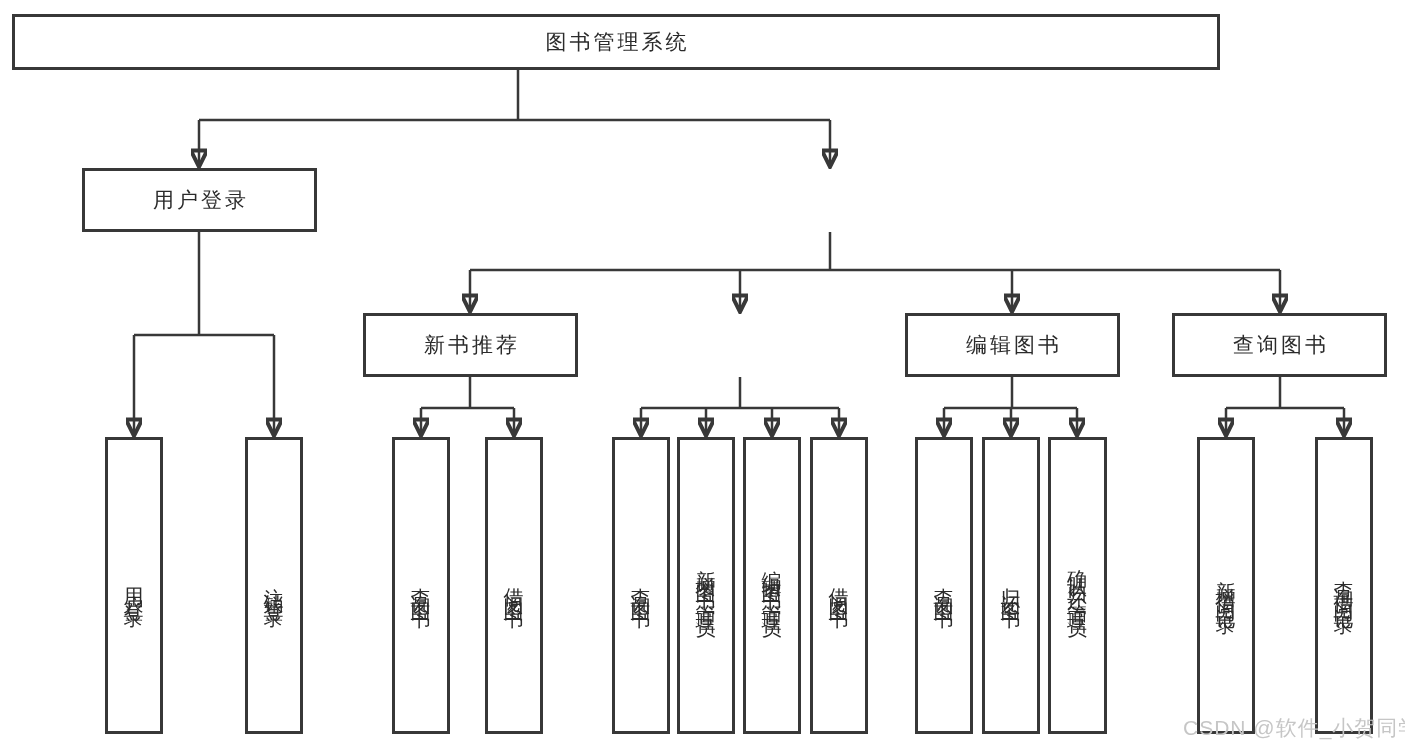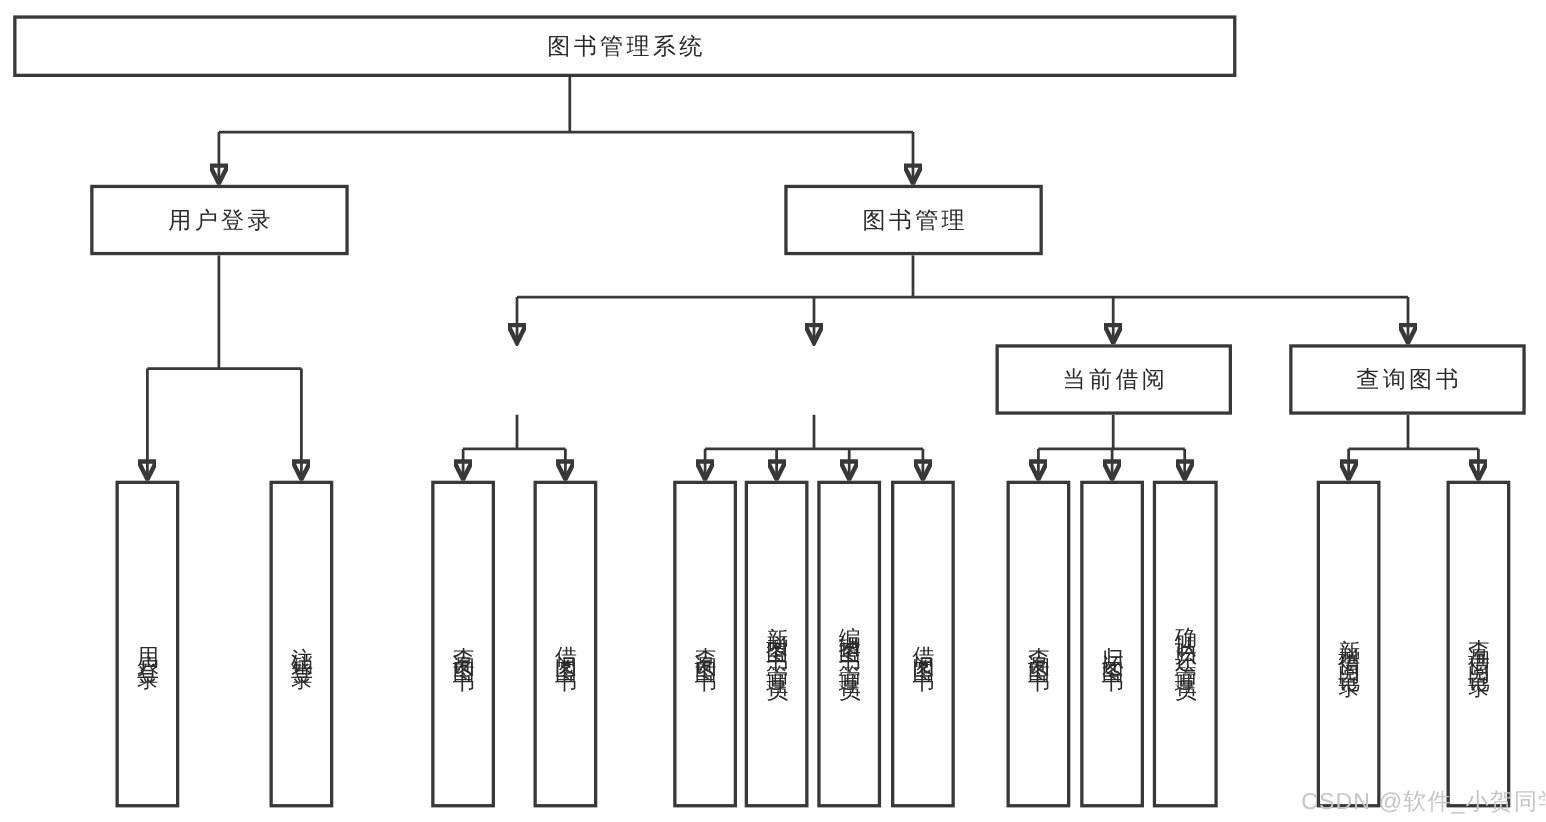--- a/index.html
+++ b/index.html
@@ -90,33 +90,33 @@
     <path d="M1012,377 V408 M944,408 H1077"></path>
     <path d="M944,408 V435" marker-end="url(#arrow)"></path>
     <path d="M1011,408 V435" marker-end="url(#arrow)"></path>
     <path d="M1077,408 V435" marker-end="url(#arrow)"></path>
 
     <path d="M1280,377 V408 M1226,408 H1344"></path>
     <path d="M1226,408 V435" marker-end="url(#arrow)"></path>
     <path d="M1344,408 V435" marker-end="url(#arrow)"></path>
   </svg>
 
-  <div class="node h" style="left:12px;top:14px;width:1112px;height:56px">
+  <div class="node h" style="left:12px;top:14px;width:1208px;height:56px">
     <span class="lbl">图书管理系统</span>
   </div>
 
   <div class="node h" style="left:82px;top:168px;width:235px;height:64px">
     <span class="lbl">用户登录</span>
   </div>
-  <div class="node h" style="left:713px;top:168px;width:235px;height:64px">
-    <span class="lbl">图书管理</span>
+
+  <div class="node h" style="left:363px;top:313px;width:215px;height:64px">
+    <span class="lbl">新书推荐</span>
   </div>
-
   <div class="node h" style="left:905px;top:313px;width:215px;height:64px">
-    <span class="lbl">当前借阅</span>
+    <span class="lbl">编辑图书</span>
   </div>
   <div class="node h" style="left:1172px;top:313px;width:215px;height:64px">
     <span class="lbl">查询图书</span>
   </div>
 
   <div class="node v" style="left:105px;top:437px;width:58px;height:297px">
     <span class="lbl">用户登录</span>
   </div>
   <div class="node v" style="left:245px;top:437px;width:58px;height:297px">
     <span class="lbl">注销登录</span>

